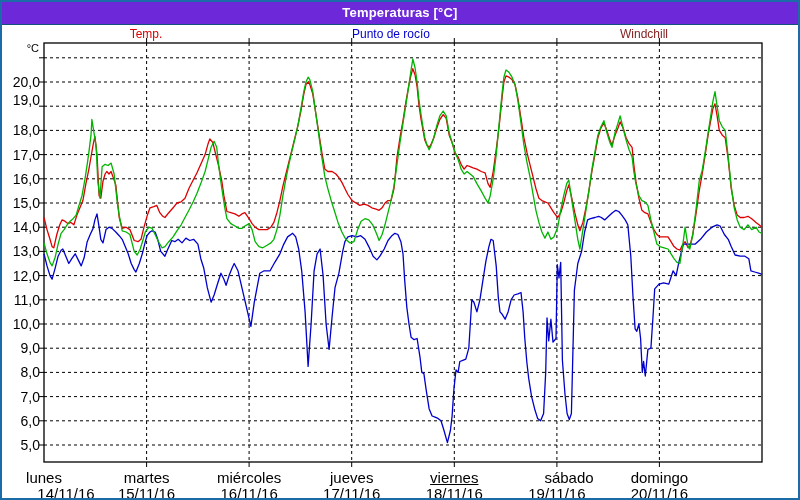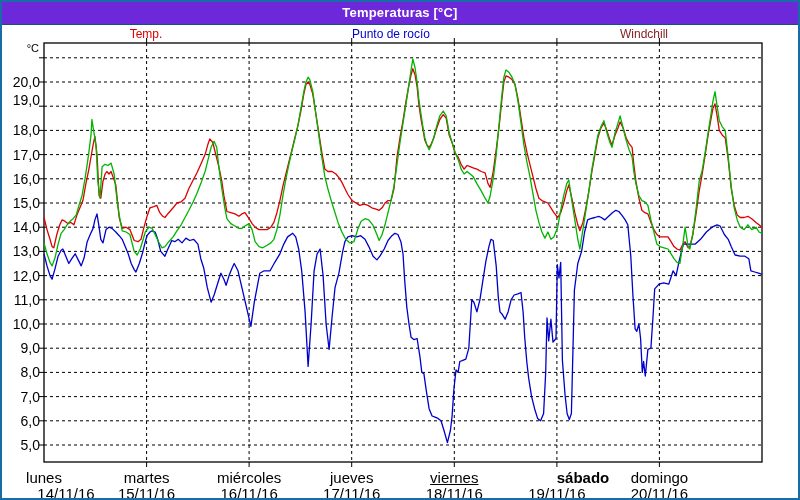--- a/index.html
+++ b/index.html
@@ -122,18 +122,18 @@
       <div class="xday" style="left: 42px;">lunes</div>
       <div class="xdate" style="left: 42px; margin-left: 22px;">14/11/16</div>
       <div class="xday" style="left: 144.571px;">martes</div>
       <div class="xdate" style="left: 144.571px;">15/11/16</div>
       <div class="xday" style="left: 247.143px;">miércoles</div>
       <div class="xdate" style="left: 247.143px;">16/11/16</div>
       <div class="xday" style="left: 349.714px;">jueves</div>
       <div class="xdate" style="left: 349.714px;">17/11/16</div>
       <div class="xday" style="left: 452.286px; text-decoration: underline;">viernes</div>
       <div class="xdate" style="left: 452.286px;">18/11/16</div>
-      <div class="xday" style="left: 581px; font-weight: bold;">sábado</div>
+      <div class="xday" style="left: 567px;">sábado</div>
       <div class="xdate" style="left: 554.857px;">19/11/16</div>
       <div class="xday" style="left: 657.429px;">domingo</div>
       <div class="xdate" style="left: 657.429px;">20/11/16</div>
     </div>
 </div>
 
 </body></html>

